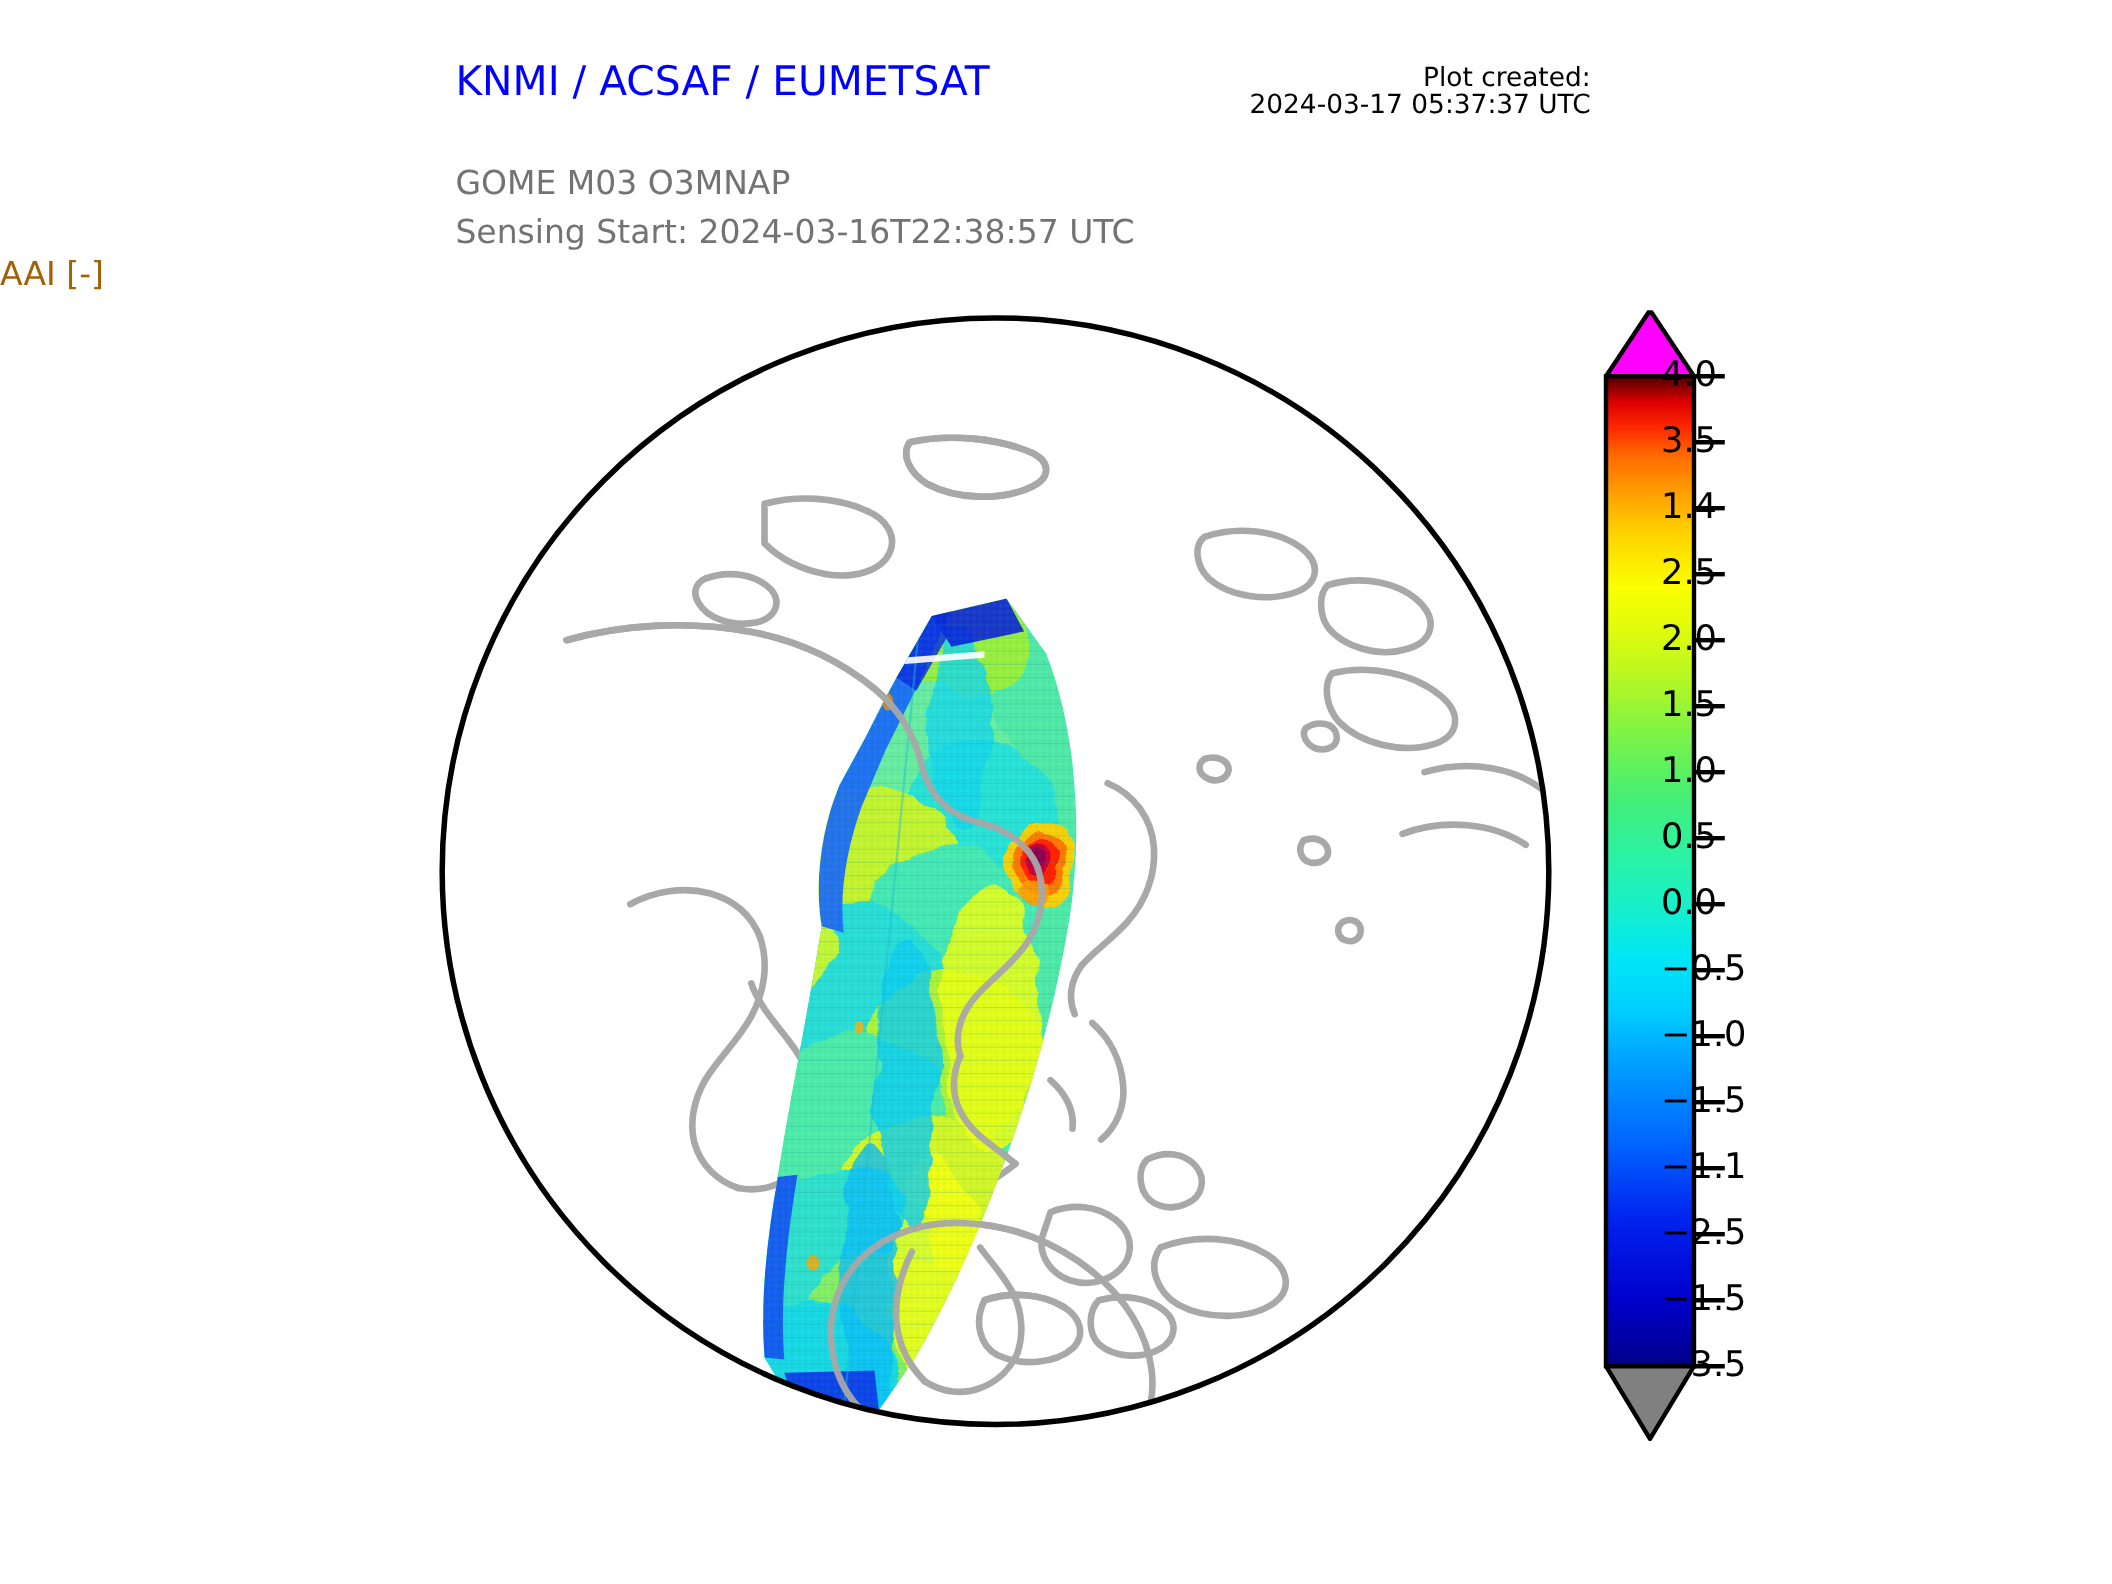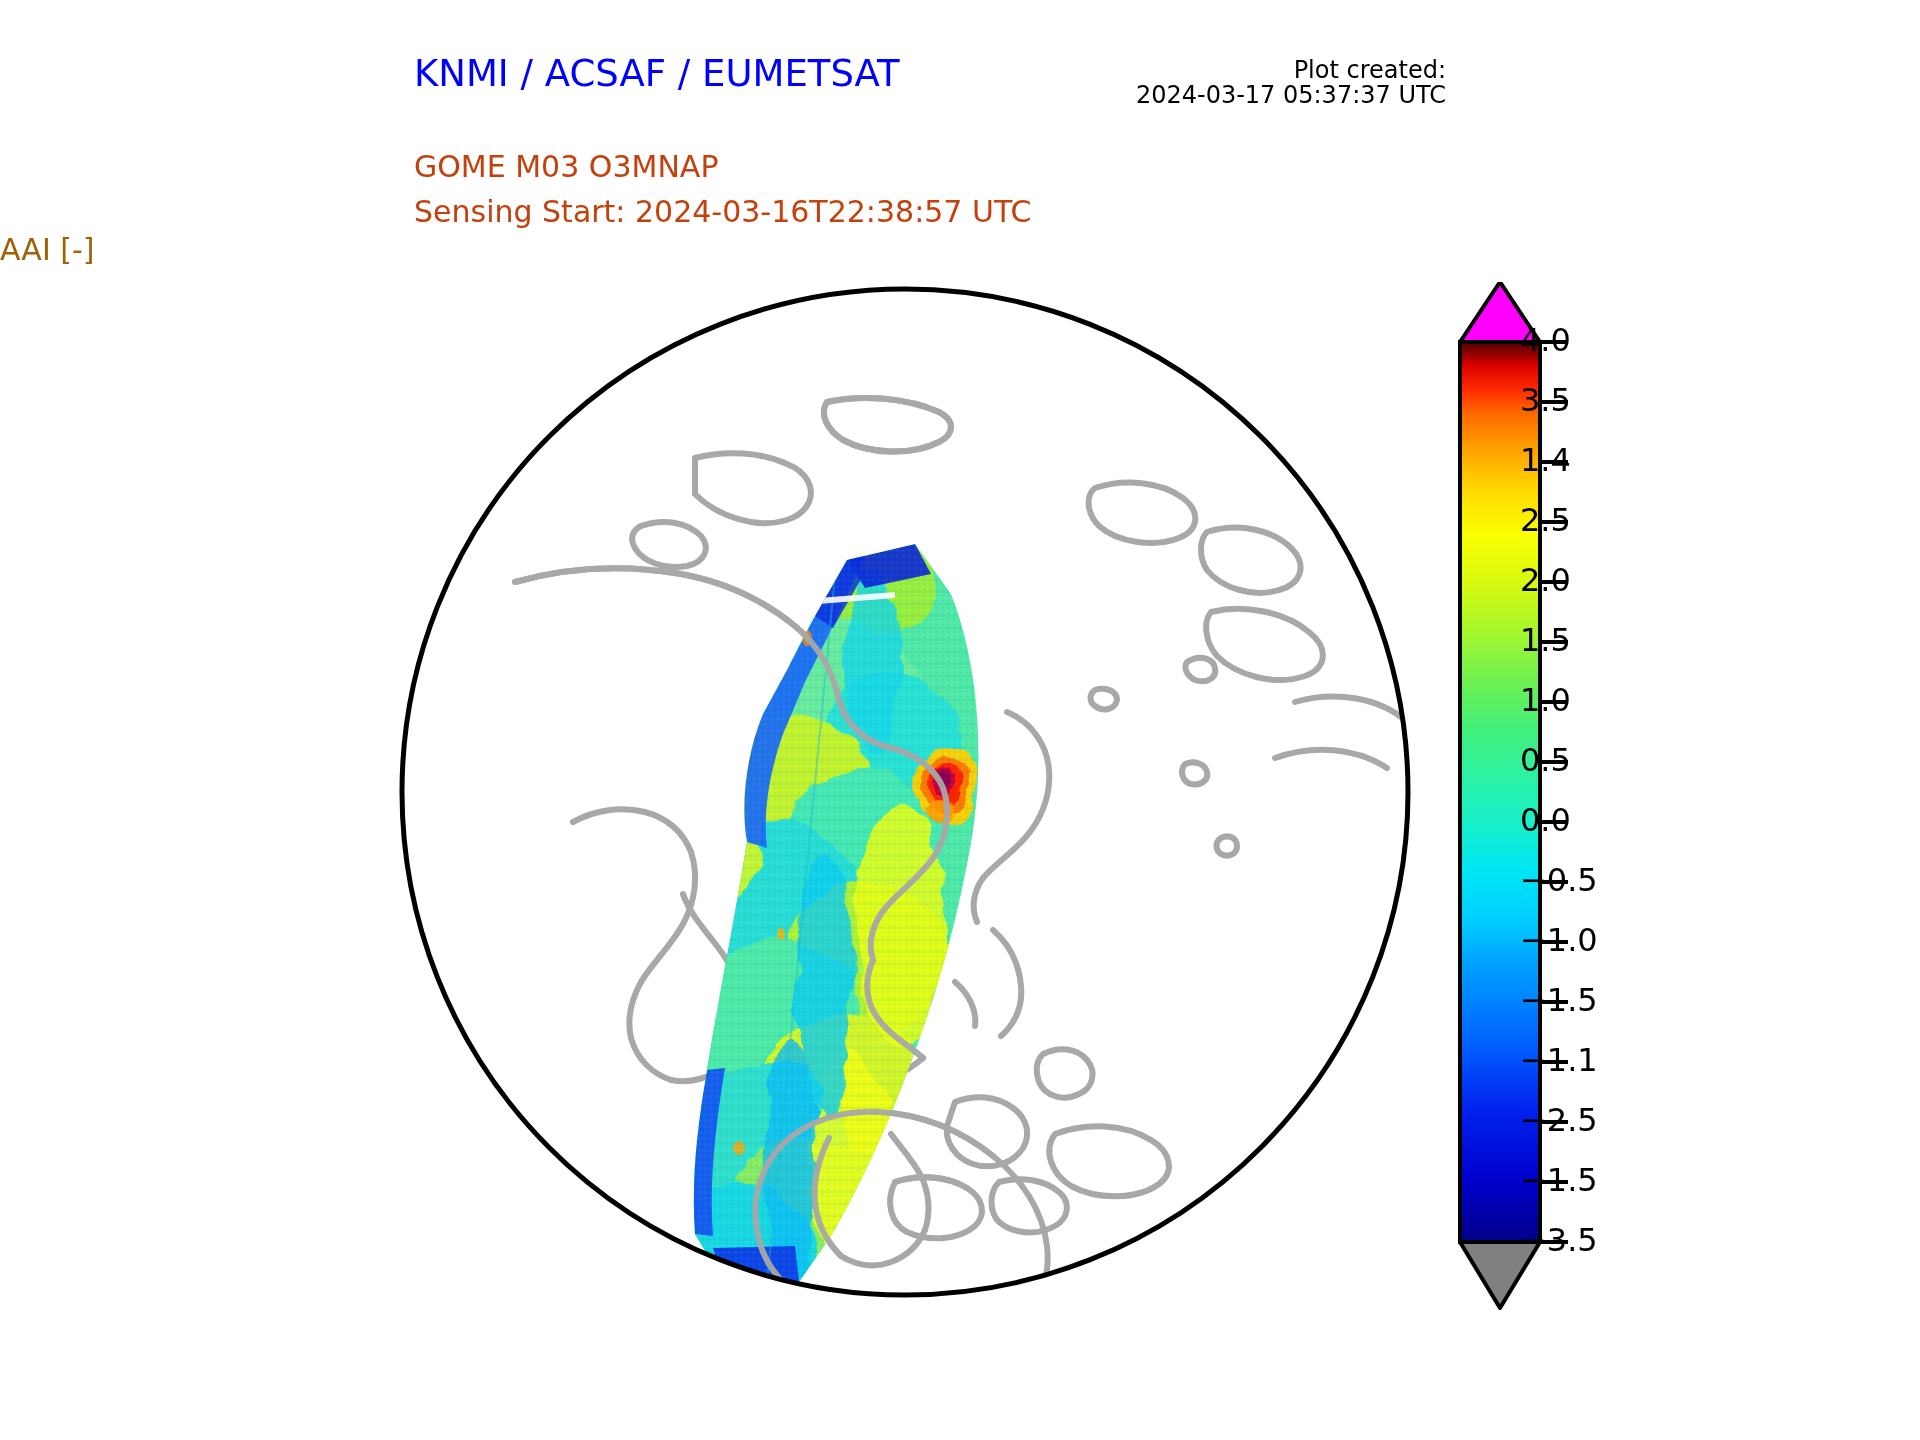--- a/index.html
+++ b/index.html
@@ -43,21 +43,21 @@
     color: #000000;
     line-height: 25px;
     white-space: nowrap;
   }
 
   .hdr-product {
     position: absolute;
     left: 414px;
     top: 144px;
     font-size: 30px;
-    color: #c2410c;
+    color: #737373;
     white-space: nowrap;
     line-height: 45px;
   }
   .hdr-product div { white-space: nowrap; }
 
   .hdr-quantity {
     position: absolute;
     left: 0;
     top: 232px;
     width: 1440px;
@@ -93,21 +93,21 @@
     position: absolute;
     left: 1440px;
     top: 282px;
     width: 300px;
     height: 1030px;
   }
   #cbar-svg { display: block; }
 
   .cb-label {
     position: absolute;
-    left: 80px;
+    left: 70px;
     font-size: 32px;
     color: #000000;
     white-space: nowrap;
     line-height: 1;
   }
 </style>
 </head>
 <body>
 
 <div id="page">

